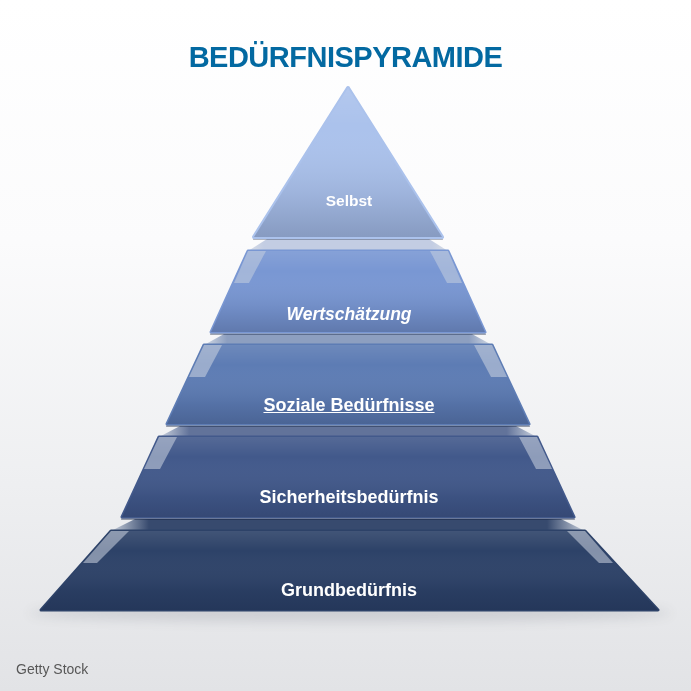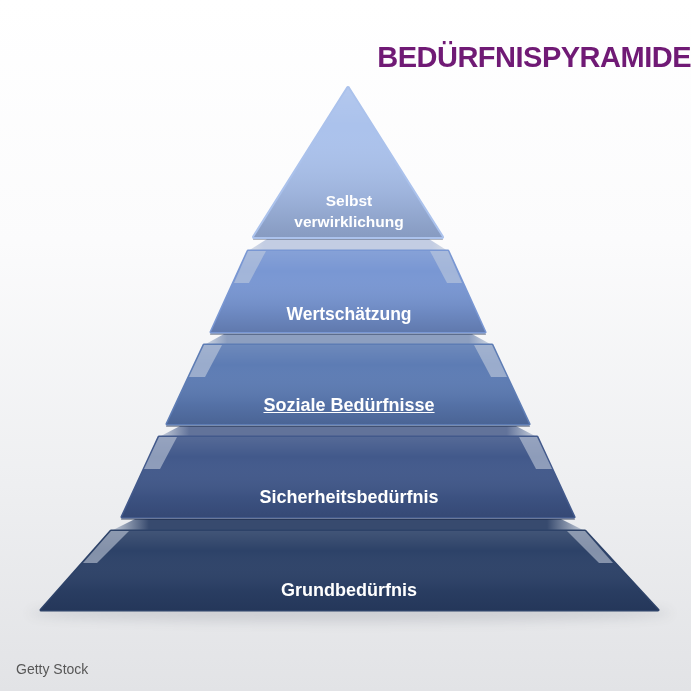--- a/index.html
+++ b/index.html
@@ -4,30 +4,30 @@
 <style>
   html,body{margin:0;padding:0;}
   body{
     width:691px;height:691px;position:relative;overflow:hidden;
     font-family:"Liberation Sans","DejaVu Sans",sans-serif;
     background:linear-gradient(180deg,#ffffff 0%,#fbfbfc 35%,#eeeff1 70%,#e2e3e6 100%);
   }
   .stage{position:absolute;inset:0;}
   .title{
     position:absolute;top:41px;left:0;width:100%;
-    text-align:right;font-size:29px;font-weight:bold;
-    letter-spacing:-0.5px;color:#701a75;
+    text-align:center;font-size:29px;font-weight:bold;
+    letter-spacing:-0.5px;color:#0369a1;
   }
   svg.pyramid{position:absolute;left:0;top:0;}
   .level-label{
     position:absolute;left:349px;transform:translateX(-50%);
     color:#ffffff;font-weight:bold;text-align:center;white-space:nowrap;margin-top:25px;
   }
   .label-1{top:165px;font-size:15.5px;line-height:21px;}
-  .label-2{top:279px;font-size:17.5px;}
+  .label-2{top:279px;font-size:17.5px;font-style:italic;}
   .label-3{top:370px;font-size:18px;text-decoration:underline;}
   .label-4{top:462px;font-size:18px;}
   .label-5{top:555px;font-size:18px;text-align:center;}
   .watermark{
     position:absolute;left:16px;top:661px;
     font-size:14px;color:#575757;
   }
 </style>
 </head>
 <body>
@@ -112,21 +112,20 @@
     </g>
 
     <g>
       <polygon points="348,88 442,237 254,237" stroke-width="4" stroke-linejoin="round" fill="#abc2ec" stroke="#abc2ec"></polygon>
       <polygon points="348,88 442,237 254,237" fill="url(#shade)"></polygon>
     </g>
   </svg>
 
   <div class="level-label label-1">
     <div>Selbst</div>
-    <div>verwirklichung</div>
   </div>
   <div class="level-label label-2">
     <div>Wertschätzung</div>
   </div>
   <div class="level-label label-3">
     <div>Soziale Bedürfnisse</div>
   </div>
   <div class="level-label label-4">
     <div>Sicherheitsbedürfnis</div>
   </div>

